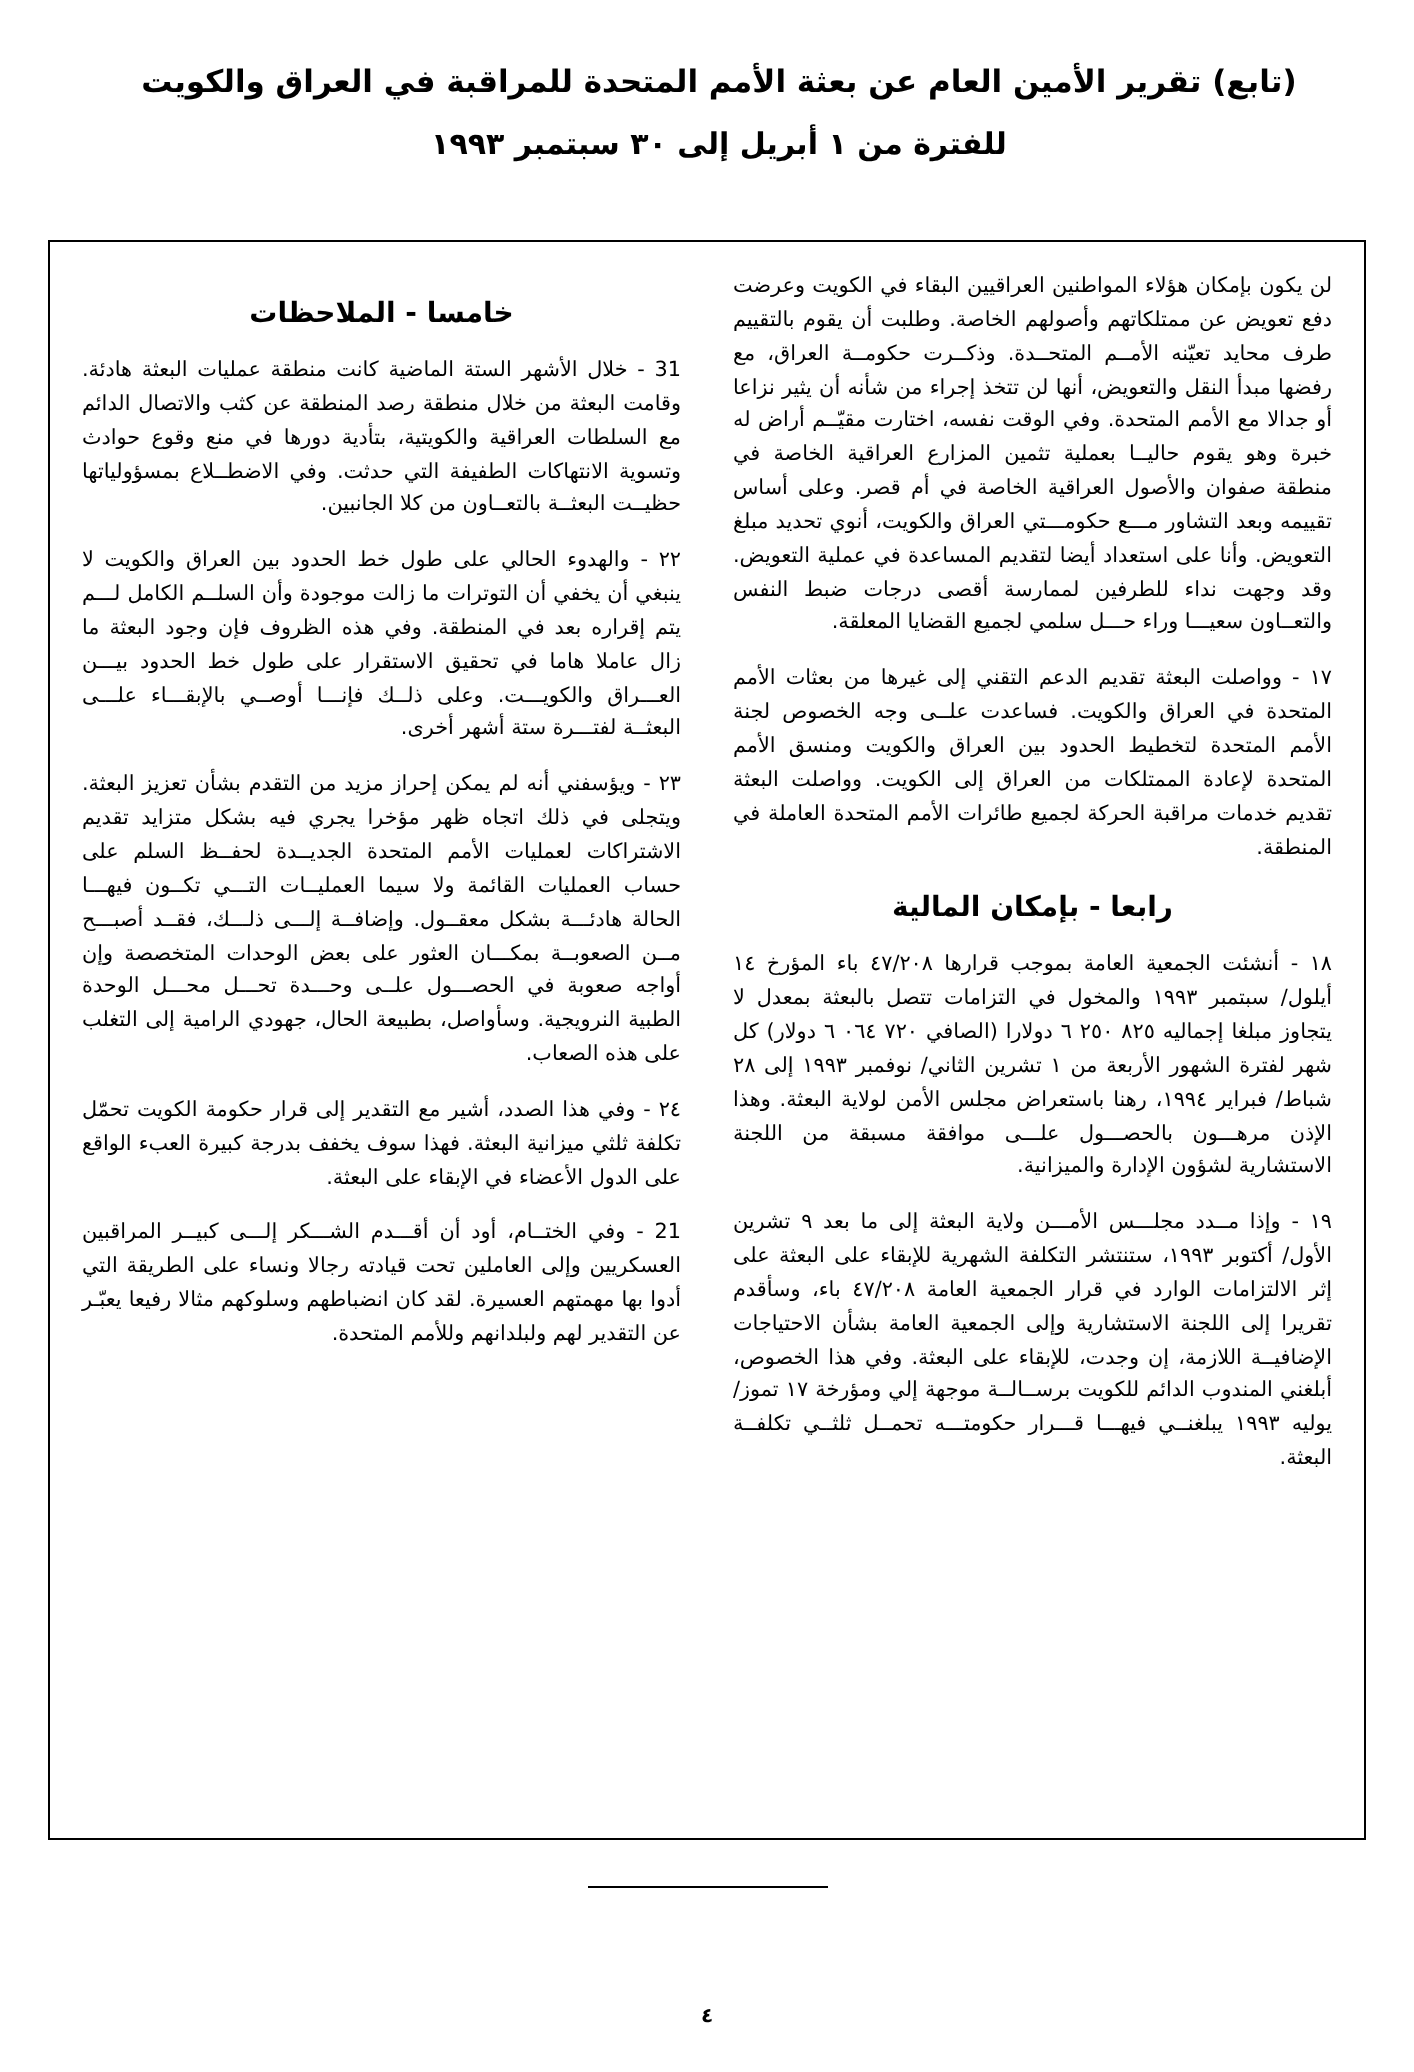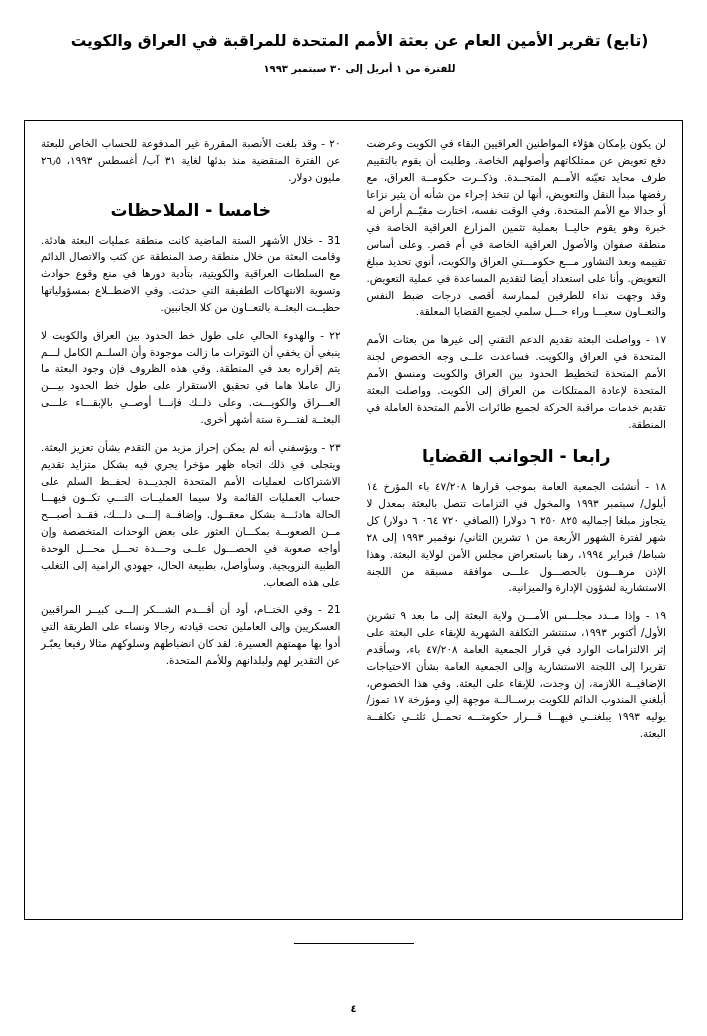--- a/index.html
+++ b/index.html
@@ -27,21 +27,21 @@
     text-align: center;
     padding: 30px 36px 0 48px;
   }
   .header .title-line1 {
     font-size: 15.5px;
     font-weight: bold;
     line-height: 1.5;
     letter-spacing: 0px;
   }
   .header .title-line2 {
-    font-size: 10px;
+    font-size: 15px;
     font-weight: bold;
     line-height: 1.5;
     margin-top: 8px;
   }
   .header .source-line {
     font-size: 10.5px;
     font-weight: bold;
     margin-top: 10px;
     direction: rtl;
   }
@@ -69,21 +69,21 @@
   p.para {
     margin: 0 0 11px 0;
     font-size: 10.4px;
     line-height: 1.62;
     text-align: justify;
     text-justify: inter-word;
     letter-spacing: 0px;
   }
   h3.section-head {
     margin: 14px 0 12px 0;
-    font-size: 17px;
+    font-size: 14px;
     font-weight: bold;
     text-align: center;
   }
   
   .rule {
     position: absolute;
     bottom: 92px;
     right: 0;
     left: 0;
     display: flex;
@@ -112,31 +112,31 @@
     <div class="title-line1">(تابع) تقرير الأمين العام عن بعثة الأمم المتحدة للمراقبة في العراق والكويت</div>
     <div class="title-line2">للفترة من ١ أبريل إلى ٣٠ سبتمبر ١٩٩٣</div>
   </div>
 
   <div class="frame">
     <div class="columns">
 
       <div class="col">
         <p class="para">لن يكون بإمكان هؤلاء المواطنين العراقيين البقاء في الكويت وعرضت دفع تعويض عن ممتلكاتهم وأصولهم الخاصة. وطلبت أن يقوم بالتقييم طرف محايد تعيّنه الأمــم المتحــدة. وذكــرت حكومــة العراق، مع رفضها مبدأ النقل والتعويض، أنها لن تتخذ إجراء من شأنه أن يثير نزاعا أو جدالا مع الأمم المتحدة. وفي الوقت نفسه، اختارت مقيّــم أراض له خبرة وهو يقوم حاليــا بعملية تثمين المزارع العراقية الخاصة في منطقة صفوان والأصول العراقية الخاصة في أم قصر. وعلى أساس تقييمه وبعد التشاور مـــع حكومـــتي العراق والكويت، أنوي تحديد مبلغ التعويض. وأنا على استعداد أيضا لتقديم المساعدة في عملية التعويض. وقد وجهت نداء للطرفين لممارسة أقصى درجات ضبط النفس والتعــاون سعيـــا وراء حـــل سلمي لجميع القضايا المعلقة.</p>
         <p class="para">١٧ - وواصلت البعثة تقديم الدعم التقني إلى غيرها من بعثات الأمم المتحدة في العراق والكويت. فساعدت علــى وجه الخصوص لجنة الأمم المتحدة لتخطيط الحدود بين العراق والكويت ومنسق الأمم المتحدة لإعادة الممتلكات من العراق إلى الكويت. وواصلت البعثة تقديم خدمات مراقبة الحركة لجميع طائرات الأمم المتحدة العاملة في المنطقة.</p>
-        <h3 class="section-head">رابعا - الجوانب القضايا</h3>
+        <h3 class="section-head">رابعا - بإمكان المالية</h3>
         <p class="para">١٨ - أنشئت الجمعية العامة بموجب قرارها ٤٧/٢٠٨ باء المؤرخ ١٤ أيلول/ سبتمبر ١٩٩٣ والمخول في التزامات تتصل بالبعثة بمعدل لا يتجاوز مبلغا إجماليه ٨٢٥ ٢٥٠ ٦ دولارا (الصافي ٧٢٠ ٠٦٤ ٦ دولار) كل شهر لفترة الشهور الأربعة من ١ تشرين الثاني/ نوفمبر ١٩٩٣ إلى ٢٨ شباط/ فبراير ١٩٩٤، رهنا باستعراض مجلس الأمن لولاية البعثة. وهذا الإذن مرهـــون بالحصـــول علـــى موافقة مسبقة من اللجنة الاستشارية لشؤون الإدارة والميزانية.</p>
         <p class="para">١٩ - وإذا مــدد مجلـــس الأمـــن ولاية البعثة إلى ما بعد ٩ تشرين الأول/ أكتوبر ١٩٩٣، ستنتشر التكلفة الشهرية للإبقاء على البعثة على إثر الالتزامات الوارد في قرار الجمعية العامة ٤٧/٢٠٨ باء، وسأقدم تقريرا إلى اللجنة الاستشارية وإلى الجمعية العامة بشأن الاحتياجات الإضافيــة اللازمة، إن وجدت، للإبقاء على البعثة. وفي هذا الخصوص، أبلغني المندوب الدائم للكويت برســالــة موجهة إلي ومؤرخة ١٧ تموز/ يوليه ١٩٩٣ يبلغنــي فيهـــا قـــرار حكومتـــه تحمــل ثلثــي تكلفــة البعثة.</p>
       </div>
 
       <div class="col">
-        <p class="para">٢٠ - وقد بلغت الأنصبة المقررة غير المدفوعة للحساب الخاص للبعثة عن الفترة المنقضية منذ بدئها لغاية ٣١ آب/ أغسطس ١٩٩٣، ٢٦٫٥ مليون دولار.</p>
         <h3 class="section-head">خامسا - الملاحظات</h3>
         <p class="para">31 - خلال الأشهر الستة الماضية كانت منطقة عمليات البعثة هادئة. وقامت البعثة من خلال منطقة رصد المنطقة عن كثب والاتصال الدائم مع السلطات العراقية والكويتية، بتأدية دورها في منع وقوع حوادث وتسوية الانتهاكات الطفيفة التي حدثت. وفي الاضطــلاع بمسؤولياتها حظيــت البعثــة بالتعــاون من كلا الجانبين.</p>
         <p class="para">٢٢ - والهدوء الحالي على طول خط الحدود بين العراق والكويت لا ينبغي أن يخفي أن التوترات ما زالت موجودة وأن السلــم الكامل لـــم يتم إقراره بعد في المنطقة. وفي هذه الظروف فإن وجود البعثة ما زال عاملا هاما في تحقيق الاستقرار على طول خط الحدود بيـــن العـــراق والكويـــت. وعلى ذلــك فإنـــا أوصــي بالإبقـــاء علـــى البعثــة لفتـــرة ستة أشهر أخرى.</p>
         <p class="para">٢٣ - ويؤسفني أنه لم يمكن إحراز مزيد من التقدم بشأن تعزيز البعثة. ويتجلى في ذلك اتجاه ظهر مؤخرا يجري فيه بشكل متزايد تقديم الاشتراكات لعمليات الأمم المتحدة الجديــدة لحفــظ السلم على حساب العمليات القائمة ولا سيما العمليــات التـــي تكــون فيهـــا الحالة هادئـــة بشكل معقــول. وإضافــة إلـــى ذلـــك، فقــد أصبـــح مــن الصعوبــة بمكـــان العثور على بعض الوحدات المتخصصة وإن أواجه صعوبة في الحصـــول علــى وحـــدة تحـــل محـــل الوحدة الطبية النرويجية. وسأواصل، بطبيعة الحال، جهودي الرامية إلى التغلب على هذه الصعاب.</p>
+        <p class="para">٢٤ - وفي هذا الصدد، أشير مع التقدير إلى قرار حكومة الكويت تحمّل تكلفة ثلثي ميزانية البعثة. فهذا سوف يخفف بدرجة كبيرة العبء الواقع على الدول الأعضاء في الإبقاء على البعثة.</p>
         <p class="para">21 - وفي الختــام، أود أن أقـــدم الشـــكر إلـــى كبيــر المراقبين العسكريين وإلى العاملين تحت قيادته رجالا ونساء على الطريقة التي أدوا بها مهمتهم العسيرة. لقد كان انضباطهم وسلوكهم مثالا رفيعا يعبّـر عن التقدير لهم ولبلدانهم وللأمم المتحدة.</p>
       </div>
 
     </div>
   </div>
 
   <div class="rule">
     <div class="line"></div>
   </div>
 

